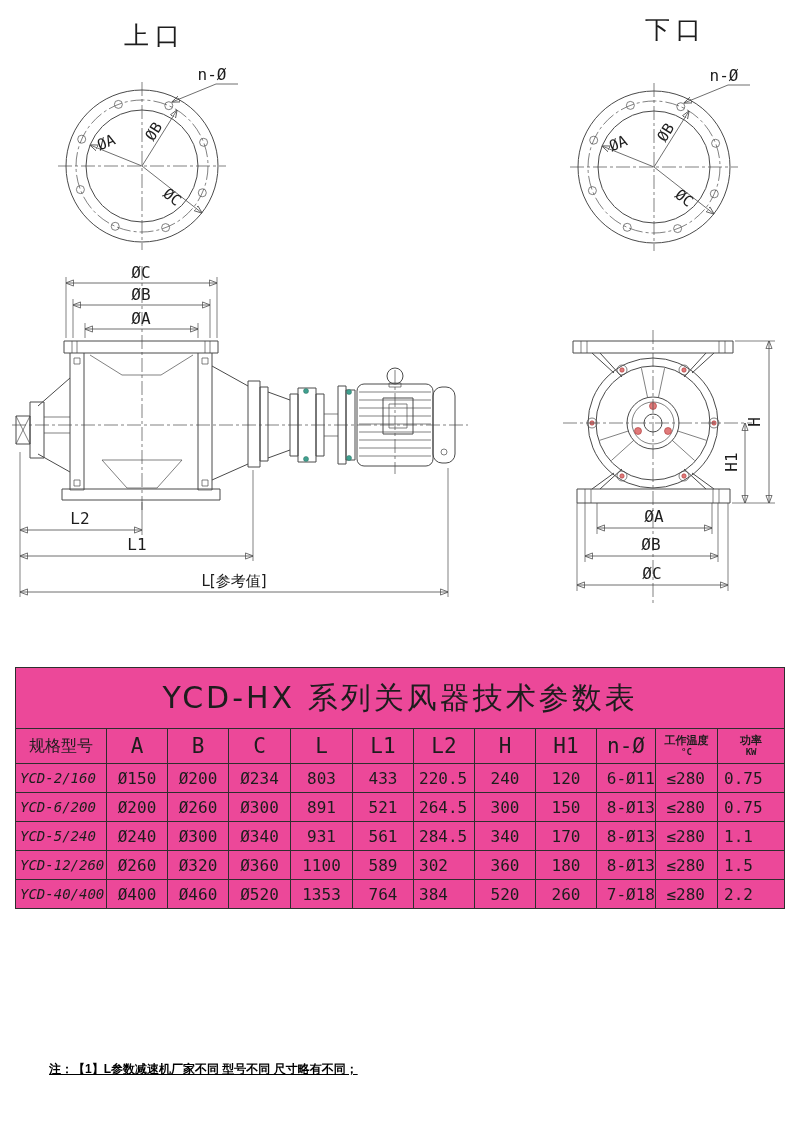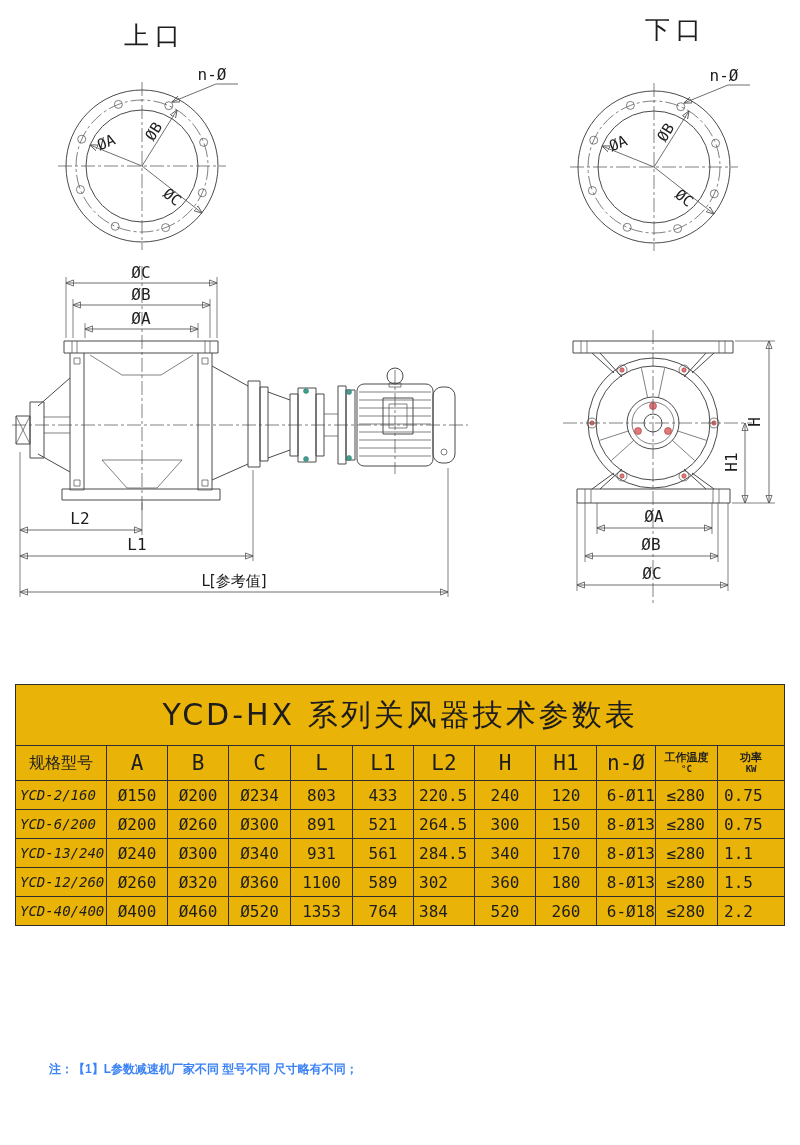--- a/index.html
+++ b/index.html
@@ -20,22 +20,22 @@
   #drawing .lead{stroke-width:.8;marker-start:url(#ar);}
   #drawing .boltr{fill:#e07a7a;stroke:#a33;stroke-width:.6;}
   #drawing .boltt{fill:#3fa08f;stroke:#2c7163;stroke-width:.5;}
   #drawing text{stroke:none;fill:#1d1d1d;}
   .dt{font:15px "DejaVu Sans Mono","Liberation Mono",monospace;}
   .dt2{font:16px "DejaVu Sans Mono","Liberation Mono",monospace;}
   .pl{font:25px "DejaVu Sans","Liberation Sans",sans-serif;letter-spacing:6px;}
   .mix{font:15px "DejaVu Sans","Liberation Sans",sans-serif;}
   
   #spec-table{
-    position:absolute;left:15px;top:684px;width:769px;
-    border-collapse:collapse;table-layout:fixed;background:#eab308;
+    position:absolute;left:15px;top:667px;width:769px;
+    border-collapse:collapse;table-layout:fixed;background:#ec4899;
   }
   #spec-table td,#spec-table th{
     border:1px solid #2e2e2e;padding:0;overflow:hidden;white-space:nowrap;
   }
   #spec-table .title-cell{
     height:60px;text-align:center;vertical-align:middle;
     font-size:30px;letter-spacing:3px;font-weight:400;
     font-family:"DejaVu Sans","Liberation Sans",sans-serif;
   }
   #spec-table thead th{
@@ -50,21 +50,21 @@
     font-family:"DejaVu Sans Mono","Liberation Mono",monospace;font-size:16px;
   }
   #spec-table tbody td:first-child{text-align:left;padding-left:4px;font-size:14px;font-style:italic;}
   #spec-table tbody td:nth-child(7){text-align:left;padding-left:5px;margin-left:44px;}
   #spec-table tbody td:nth-child(10){text-align:right;padding-left:3px;}
   #spec-table tbody td:nth-child(11){text-align:right;padding-right:12px;}
   #spec-table tbody td:nth-child(12){text-align:left;padding-left:6px;}
   
   #notes{
     position:absolute;left:49px;top:1056px;width:560px;
-    font-size:12px;font-weight:700;line-height:27px;color:#3b82f6;
+    font-size:12px;font-weight:700;line-height:27px;color:#000000;text-decoration:underline;
   }
   #notes .note-line2{margin-left:37px;}
 </style>
 </head>
 <body>
 
 <svg id="drawing" width="800" height="670" viewBox="0 0 800 670">
   <defs>
     <marker id="ar" viewBox="0 0 10 10" refX="9.5" refY="5" markerWidth="10" markerHeight="10" orient="auto-start-reverse">
       <path d="M0,1.2 L10,5 L0,8.8 Z" fill="#4a4a4a" stroke="none"></path>
@@ -348,21 +348,21 @@
         <td>891</td>
         <td>521</td>
         <td>264.5</td>
         <td>300</td>
         <td>150</td>
         <td>8-Ø13</td>
         <td>≤280</td>
         <td>0.75</td>
       </tr>
       <tr>
-        <td>YCD-13/240</td>
+        <td>YCD-5/240</td>
         <td>Ø240</td>
         <td>Ø300</td>
         <td>Ø340</td>
         <td>931</td>
         <td>561</td>
         <td>284.5</td>
         <td>340</td>
         <td>170</td>
         <td>8-Ø13</td>
         <td>≤280</td>
@@ -385,21 +385,21 @@
       <tr>
         <td>YCD-40/400</td>
         <td>Ø400</td>
         <td>Ø460</td>
         <td>Ø520</td>
         <td>1353</td>
         <td>764</td>
         <td>384</td>
         <td>520</td>
         <td>260</td>
-        <td>6-Ø18</td>
+        <td>7-Ø18</td>
         <td>≤280</td>
         <td>2.2</td>
       </tr>
     </tbody>
 </table>
 
 <div id="notes">
   <div class="note-line1">
     <span>注：</span><span>【1】L参数减速机厂家不同 型号不同 尺寸略有不同；</span>
   </div>

